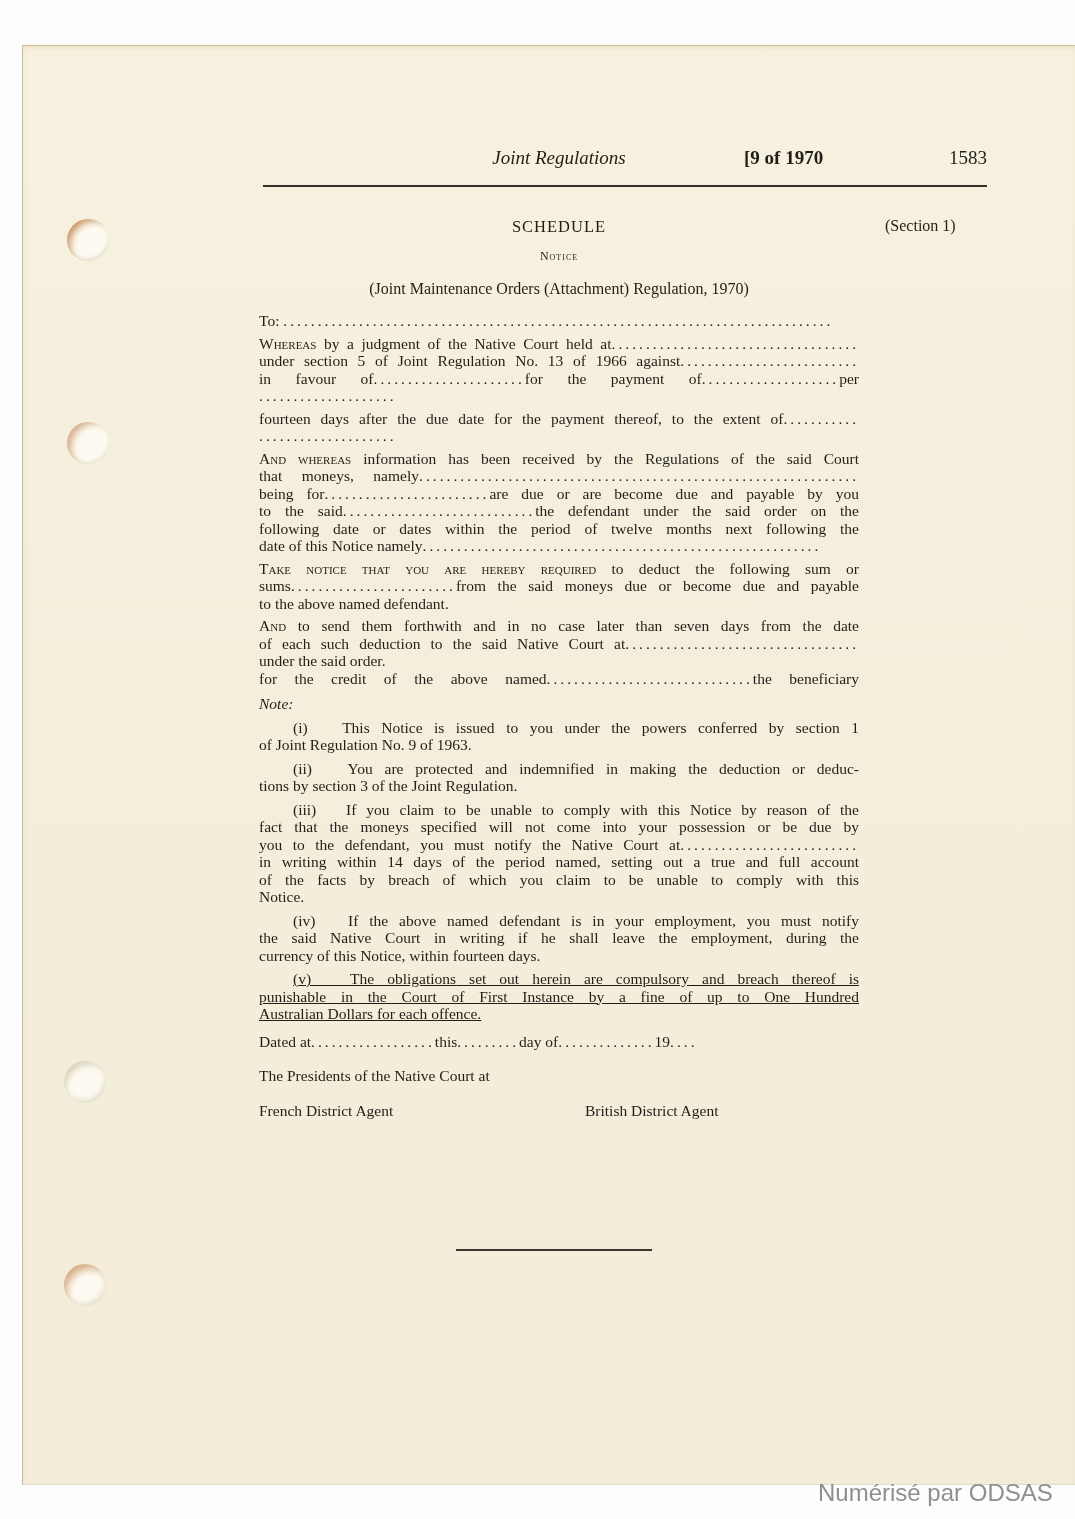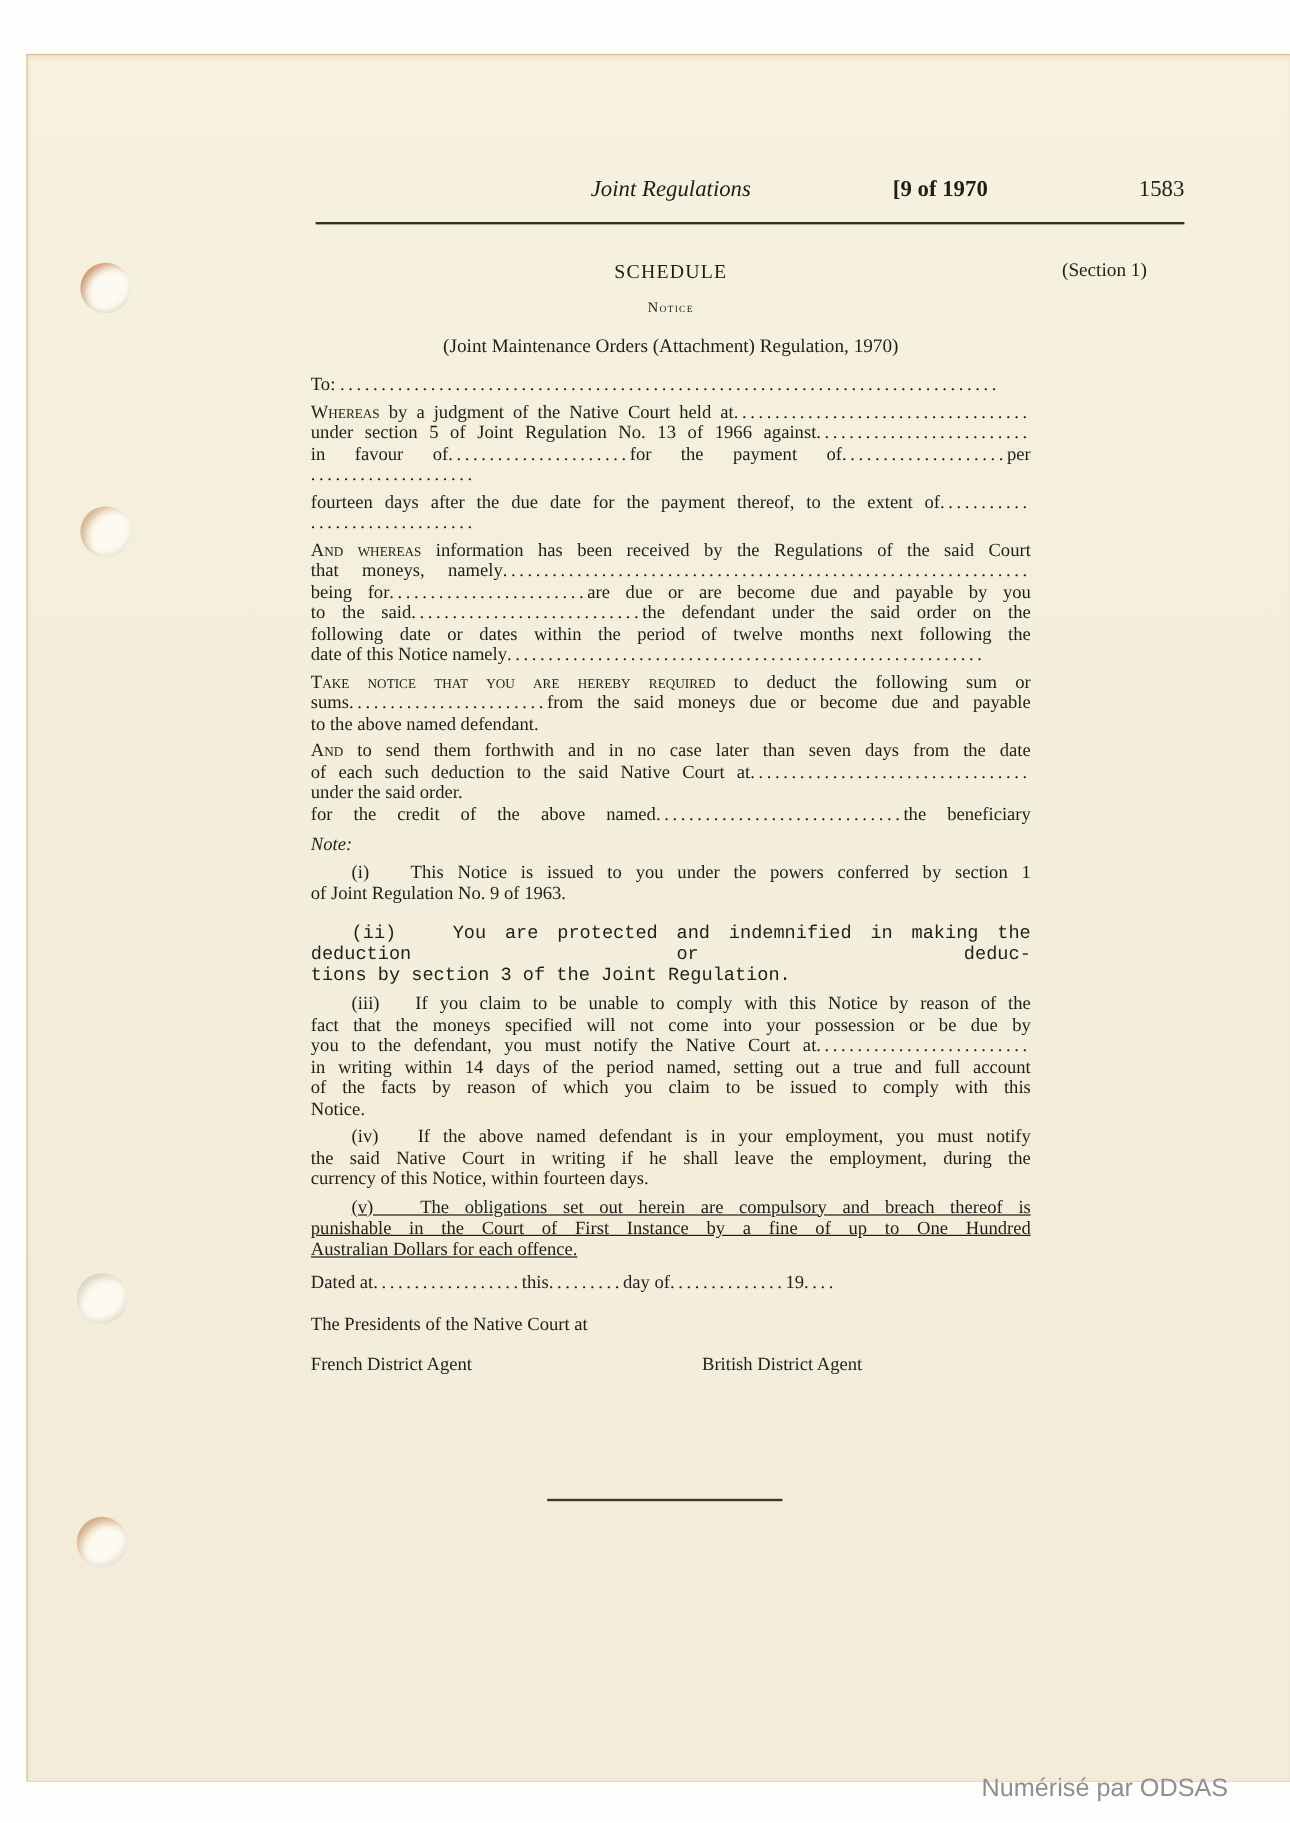--- a/index.html
+++ b/index.html
@@ -41,21 +41,21 @@
   .line.j{text-align:justify;text-align-last:justify;}
   .line.ind{text-indent:34px;}
   .d{letter-spacing:3px;}
   .sc{font-variant:small-caps;}
   .i{font-style:italic;}
   .presidents{margin-top:17px;}
   .sig-row{position:relative;margin-top:17px;height:18px;}
   .sig-right{position:absolute;left:326px;top:0;}
   
   .short-rule{position:absolute;top:1203px;left:433px;width:196px;height:2px;background:#3a362e;}
-  .watermark{position:absolute;left:818px;top:1479px;font-family:"Liberation Sans","DejaVu Sans",sans-serif;font-size:21px;color:#8f8f8f;}
+  .watermark{position:absolute;left:818px;top:1479px;font-family:"Liberation Sans","DejaVu Sans",sans-serif;font-size:24px;color:#8f8f8f;}
 </style>
 </head>
 <body>
 
 <div class="page">
 
   <div class="j-title">Joint Regulations</div>
   <div class="j-issue">[9 of 1970</div>
   <div class="j-page">1583</div>
   <div class="rule"></div>
@@ -99,30 +99,30 @@
           <div class="line"><span>under the said order.</span></div>
           <div class="line j"><span>for the credit of the above named</span><span class="d">..............................</span><span>the beneficiary</span></div>
         </div>
         <div class="para" style="margin-top: 8px;">
           <div class="line"><span class="i">Note:</span></div>
         </div>
         <div class="para" style="margin-top: 6px;">
           <div class="line j ind"><span>(i)&nbsp;&nbsp;&nbsp;This Notice is issued to you under the powers conferred by section 1</span></div>
           <div class="line"><span>of Joint Regulation No. 9 of 1963.</span></div>
         </div>
-        <div class="para" style="margin-top: 16px; font-family: Liberation Mono, monospace;">
+        <div class="para" style="margin-top: 6px;">
           <div class="line j ind"><span>(ii)&nbsp;&nbsp;&nbsp;You are protected and indemnified in making the deduction or deduc-</span></div>
           <div class="line"><span>tions by section 3 of the Joint Regulation.</span></div>
         </div>
         <div class="para" style="margin-top: 6px;">
           <div class="line j ind"><span>(iii)&nbsp;&nbsp;&nbsp;If you claim to be unable to comply with this Notice by reason of the</span></div>
           <div class="line j"><span>fact that the moneys specified will not come into your possession or be due by</span></div>
           <div class="line j"><span>you to the defendant, you must notify the Native Court at</span><span class="d">..........................</span></div>
           <div class="line j"><span>in writing within 14 days of the period named, setting out a true and full account</span></div>
-          <div class="line j"><span>of the facts by reason of which you claim to be issued to comply with this</span></div>
+          <div class="line j"><span>of the facts by breach of which you claim to be unable to comply with this</span></div>
           <div class="line"><span>Notice.</span></div>
         </div>
         <div class="para" style="margin-top: 6px;">
           <div class="line j ind"><span>(iv)&nbsp;&nbsp;&nbsp;If the above named defendant is in your employment, you must notify</span></div>
           <div class="line j"><span>the said Native Court in writing if he shall leave the employment, during the</span></div>
           <div class="line"><span>currency of this Notice, within fourteen days.</span></div>
         </div>
         <div class="para" style="margin-top: 6px; text-decoration: underline;">
           <div class="line j ind"><span>(v)&nbsp;&nbsp;&nbsp;The obligations set out herein are compulsory and breach thereof is</span></div>
           <div class="line j"><span>punishable in the Court of First Instance by a fine of up to One Hundred</span></div>

